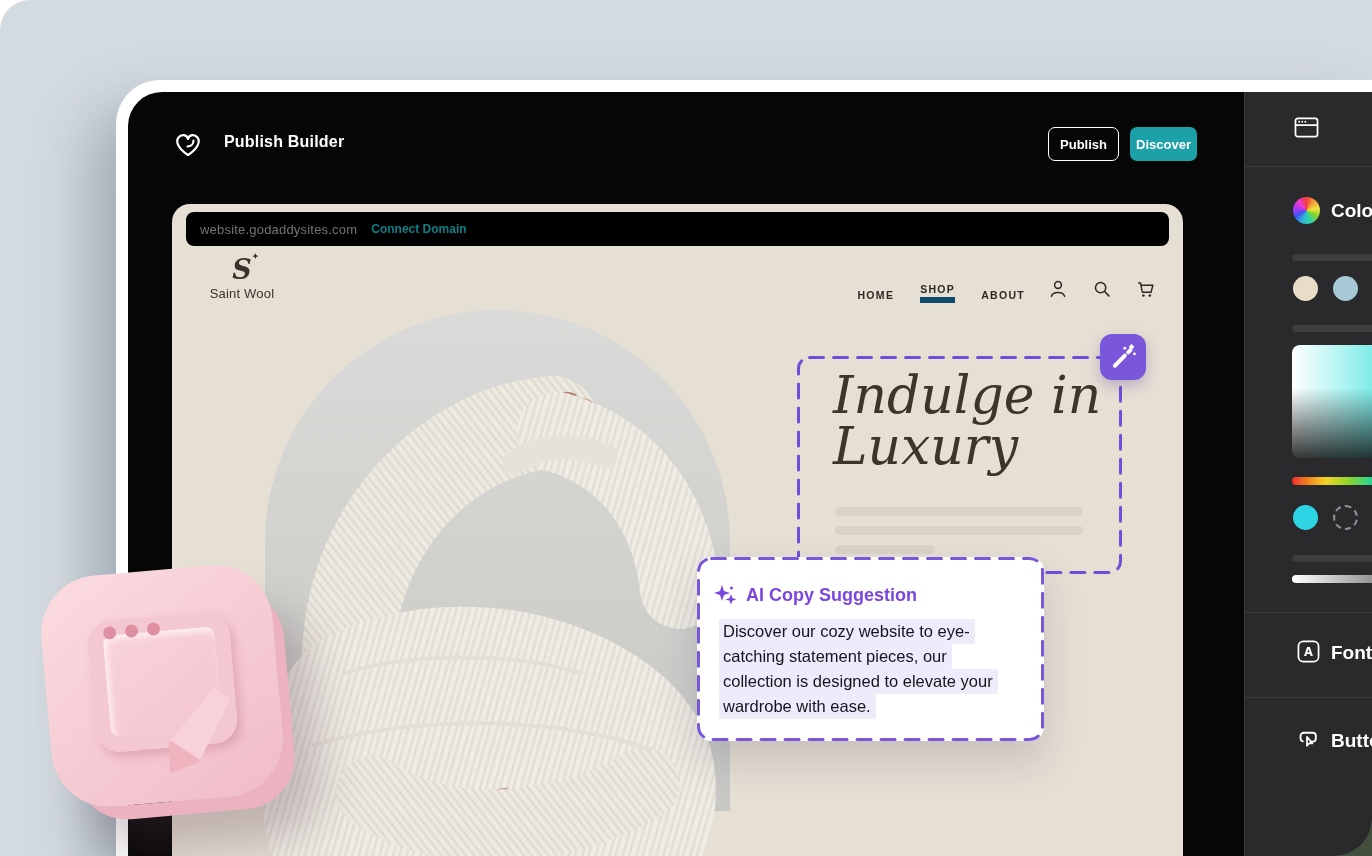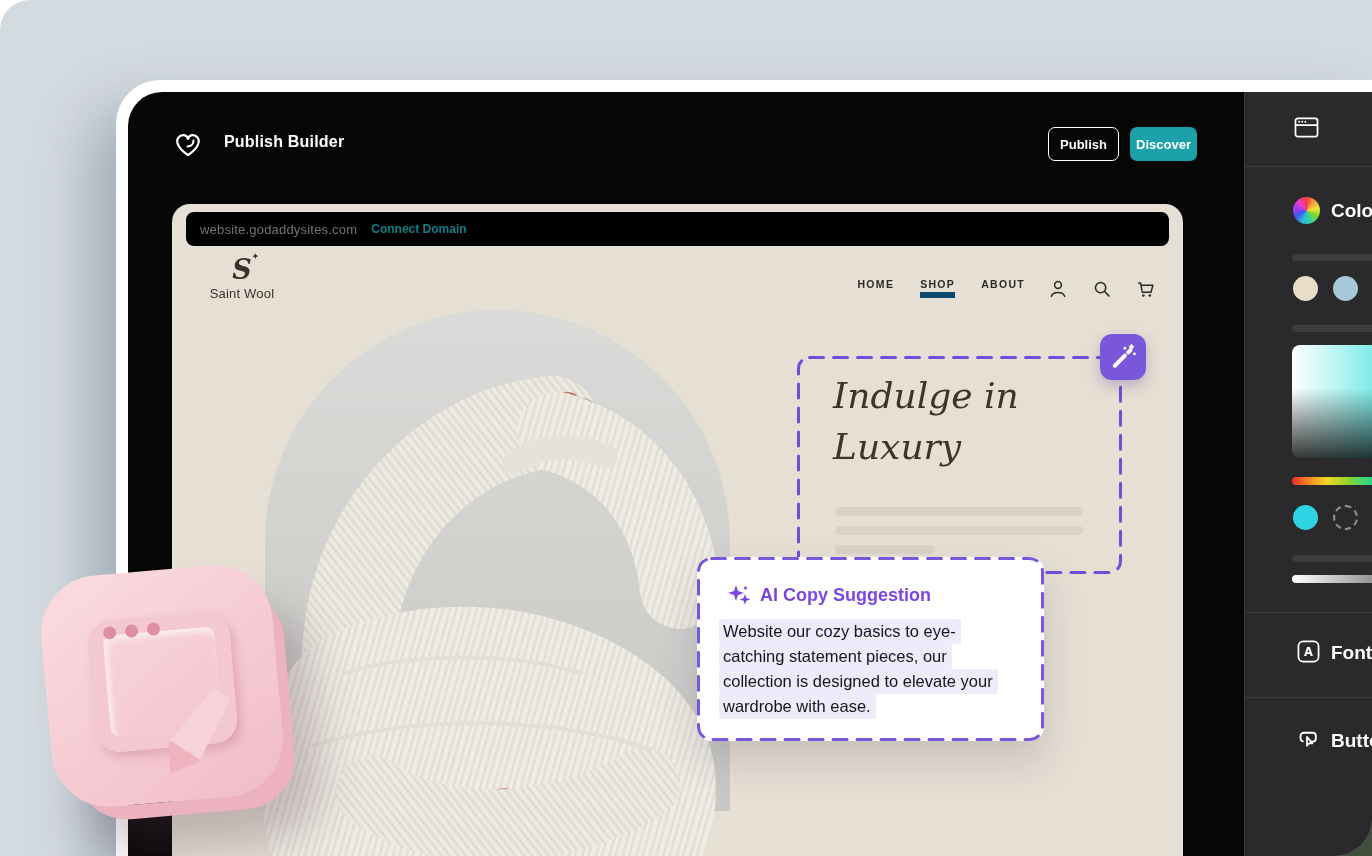--- a/index.html
+++ b/index.html
@@ -57,44 +57,44 @@
   .domain-bar { position:absolute; left:14px; right:14px; top:8px; height:34px;
                 background:#000000; border-radius:8px; display:flex; align-items:center; }
   .domain-text { margin-left:14px; font-size:13px; color:#76746F; letter-spacing:.2px; }
   .connect-link { margin-left:14px; font-size:12px; color:#0C7F87; font-weight:700;
                   background:none; border:none; font-family:inherit; }
   .brand { position:absolute; left:34px; top:52px; width:72px; text-align:center; background:none; border:none; }
   .brand-s { font-family:"DejaVu Serif", serif; font-style:italic; font-weight:700;
              font-size:27px; color:#3A332B; line-height:1; display:inline-block; position:relative; }
   .brand-s .spark { position:absolute; right:-7px; top:-4px; font-size:8px; font-style:normal; }
   .brand-name { display:block; margin-top:3px; font-size:13px; color:#3A332B; letter-spacing:.2px; }
-  .site-nav { position:absolute; top:74px; right:26px; display:flex; align-items:flex-start; gap:26px; }
+  .site-nav { position:absolute; top:74px; right:26px; display:flex; align-items:flex-end; gap:26px; }
   .nav-link { font-size:10.5px; letter-spacing:1.3px; font-weight:700; color:#2E2922;
               text-transform:uppercase; background:none; border:none; font-family:inherit; padding:0 0 2px 0; }
   .nav-link.active { border-bottom:6px solid #0c4a6e; }
   .nav-icon-btn { background:none; border:none; padding:0; margin-left:-4px; }
 
   .hero-arch { position:absolute; left:93px; top:106px; width:465px; height:501px;
                border-radius:233px 233px 0 0;
                background:linear-gradient(180deg,#DADBD8 0%,#CFD0CC 60%,#C7C8C4 100%); }
   .sweater { position:absolute; left:80px; top:140px; width:484px; height:512px; }
 
   .select-box { position:absolute; left:625px; top:152px; width:325px; height:218px; background:none; border:none; }
   .select-box svg { position:absolute; inset:0; }
   .hero-heading { position:absolute; left:36px; top:14px; font-family:"DejaVu Serif", serif;
-                  font-style:italic; font-weight:500; font-size:36px; line-height:51px; color:#3E3427; }
+                  font-style:italic; font-weight:500; font-size:52px; line-height:51px; color:#3E3427; }
   .ph-line { position:absolute; left:38px; height:9px; border-radius:4.5px; background:#D8D2C7; }
 
   .wand-btn { position:absolute; left:928px; top:130px; width:46px; height:46px; border-radius:12px;
               background:#7A56DB; border:none; box-shadow:0 6px 14px rgba(60,30,140,.25); }
 
   .ai-popup { position:absolute; left:525px; top:353px; width:347px; height:184px;
               background:#fff; border-radius:14px; box-shadow:0 20px 40px rgba(40,30,60,.16); }
   .ai-popup > svg.border { position:absolute; inset:0; }
-  .ai-head { position:absolute; left:30px; top:26px; display:flex; align-items:center; gap:9px; }
+  .ai-head { position:absolute; left:16px; top:26px; display:flex; align-items:center; gap:9px; }
   .ai-title { font-size:18px; font-weight:700; color:#7B46E0; }
   .ai-body { position:absolute; left:26px; top:62px; font-size:16.5px; line-height:24px; color:#17131F; }
   .hl { display:table; background:#EFEBFA; padding:0 5px 1px 4px; margin-left:-4px; border-radius:2px; }
 
   
   .pink-icon { position:absolute; left:46px; top:570px; width:232px; height:232px;
                transform:rotate(-5deg); z-index:60; }
   .pink-face { position:absolute; inset:0; border-radius:58px;
                background:linear-gradient(145deg,#FAD9DE 10%,#F4C6CF 70%,#F0BCC7 100%);
                box-shadow:16px 20px 0 -6px #ECB2BF, 34px 48px 44px rgba(90,60,80,.28); }
@@ -214,21 +214,21 @@
         </svg>
         <div class="ai-head">
           <svg width="24" height="24" viewBox="0 0 24 24">
             <path d="M9 2 L11 8 L17 10 L11 12 L9 18 L7 12 L1 10 L7 8 Z" fill="#7B46E0"></path>
             <path d="M18 11 L19.4 15 L23.4 16.4 L19.4 17.8 L18 21.8 L16.6 17.8 L12.6 16.4 L16.6 15 Z" fill="#7B46E0"></path>
             <circle cx="18.5" cy="5" r="1.5" fill="#7B46E0"></circle>
           </svg>
           <span class="ai-title">AI Copy Suggestion</span>
         </div>
         <div class="ai-body">
-          <span class="hl">Website our cozy basics to eye-</span>
+          <span class="hl">Discover our cozy website to eye-</span>
           <span class="hl">catching statement pieces, our</span>
           <span class="hl">collection is designed to elevate your</span>
           <span class="hl">wardrobe with ease.</span>
         </div>
       </div>
     </div>
 
     <div class="sidebar">
       <button class="sb-icon" style="left:49px;top:24px;background:none;border:none;">
         <svg width="25" height="23" viewBox="0 0 26 24">

